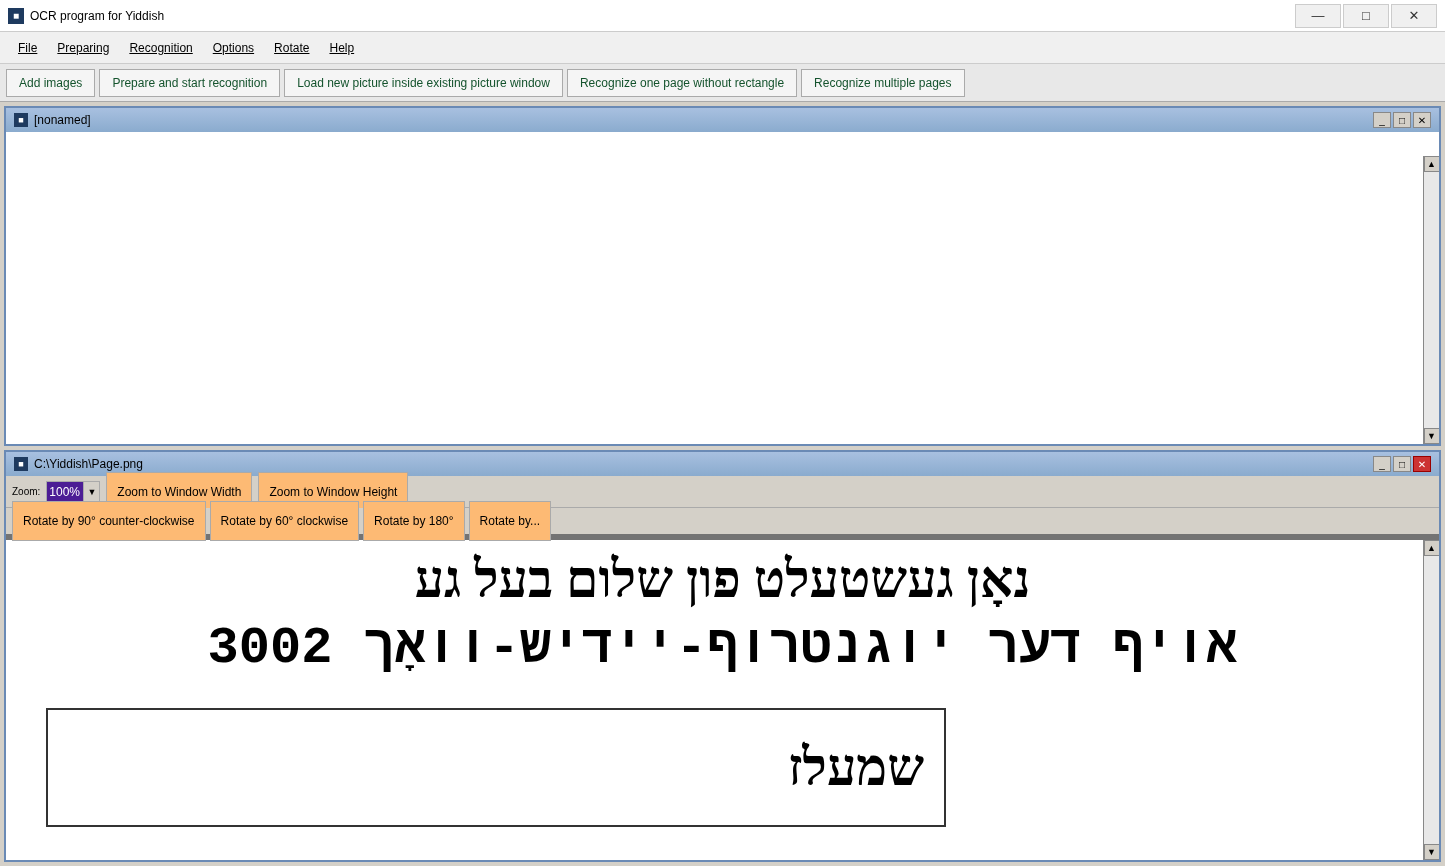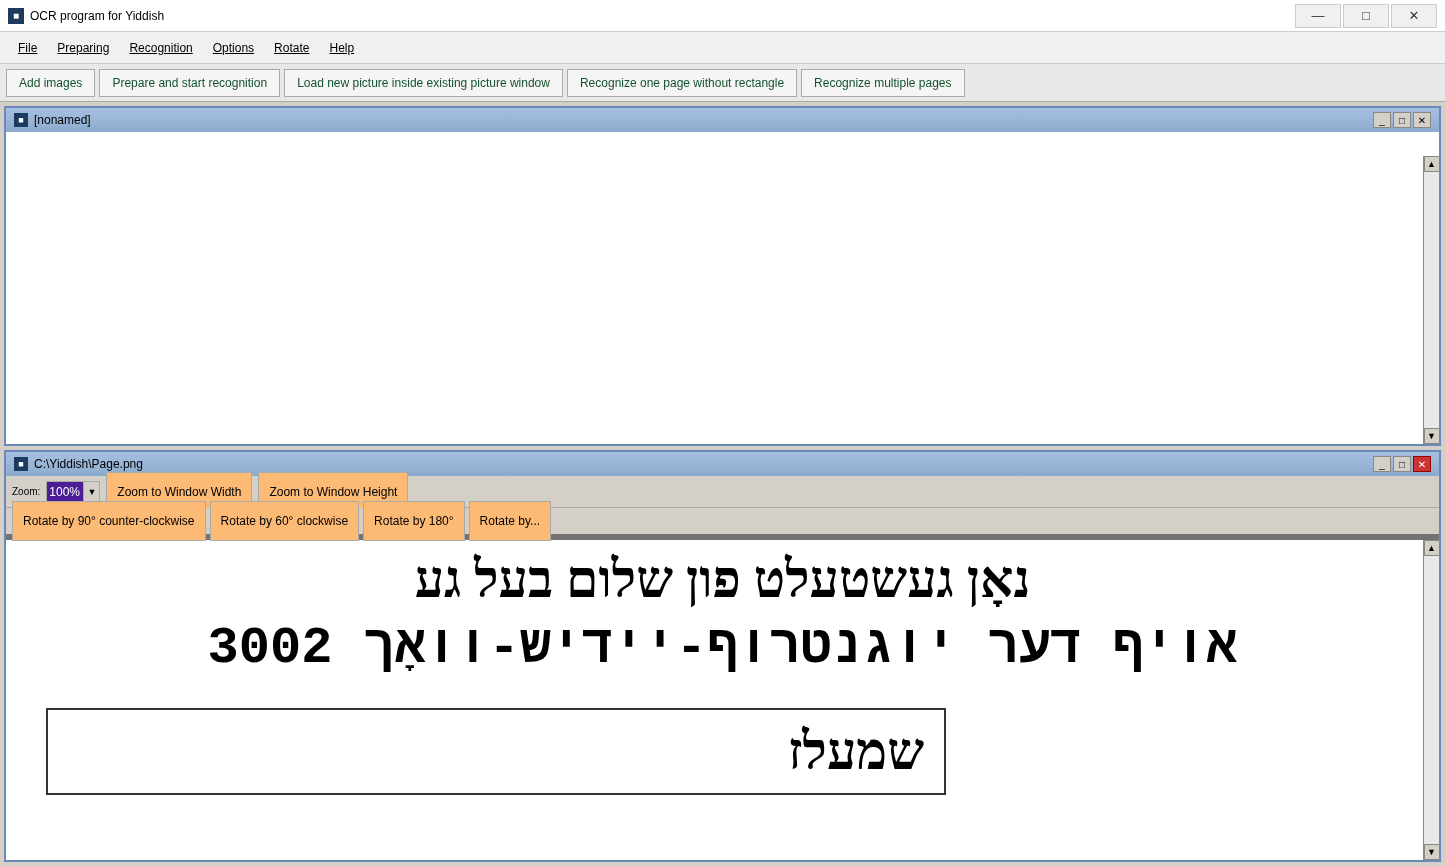--- a/index.html
+++ b/index.html
@@ -301,21 +301,21 @@
       color: #000;
       margin-bottom: 30px;
       font-family: Liberation Mono, monospace;
     }
 
     
     .yiddish-textbox-wrapper {
       width: 80%;
       max-width: 900px;
       border: 2px solid #333;
-      padding: 12px 20px;
+      padding: 28px 20px;
       background: #fff;
       text-align: right;
       direction: rtl;
     }
     .yiddish-textbox-content {
       font-size: 52px;
       font-weight: bold;
       direction: rtl;
       color: #000;
       font-family: 'Times New Roman', Times, serif;

